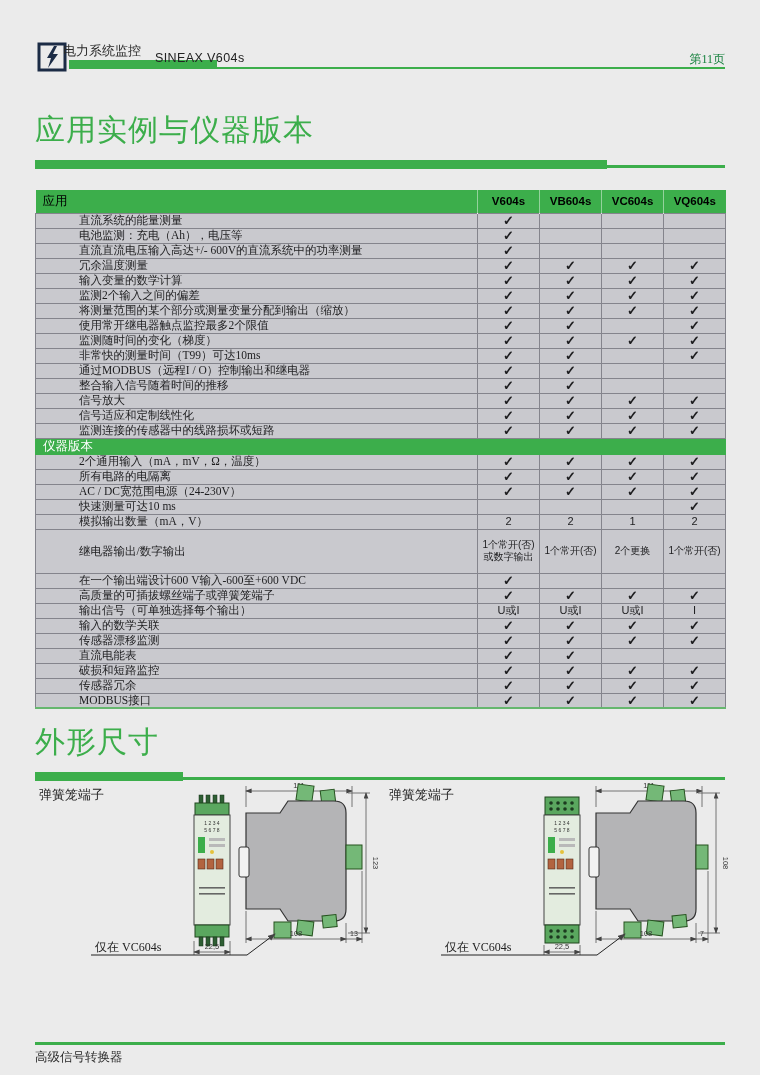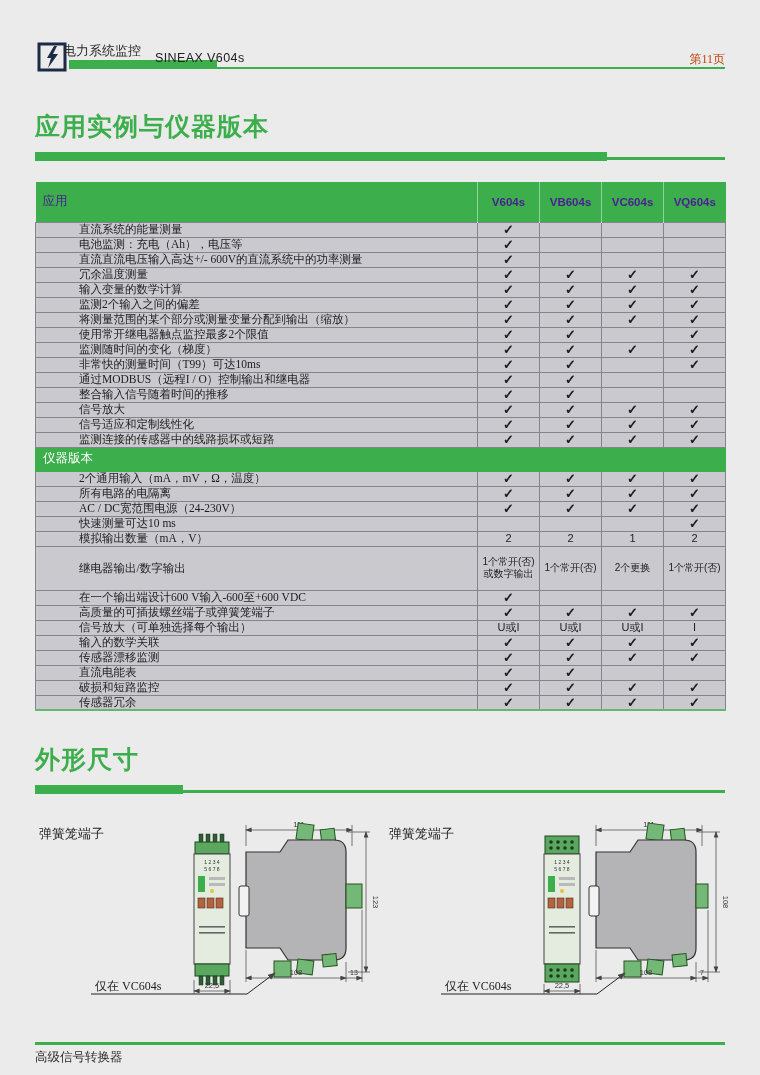--- a/index.html
+++ b/index.html
@@ -18,49 +18,49 @@
   }
   .page{position:absolute;inset:0;padding:42px 35px 0;}
 
   
   .hdr{position:relative;height:34px;margin-bottom:34px;}
   .logo{position:absolute;left:2px;top:0;width:30px;height:30px;}
   .hdr-brand{position:absolute;left:28px;top:0;font-size:13px;font-family:"Liberation Serif",serif;color:#2a2a2a;}
   .hdr-brand-bar{position:absolute;left:34px;top:18px;width:148px;height:9px;background:var(--green);}
   .hdr-line{position:absolute;left:34px;right:0;top:25px;height:2px;background:var(--green);}
   .hdr-product{position:absolute;left:120px;right:120px;top:9px;font-size:12.5px;letter-spacing:.4px;color:#222;}
-  .hdr-page{position:absolute;right:0;top:9px;font-size:12px;font-family:"Liberation Serif",serif;color:#c2410c;}
+  .hdr-page{position:absolute;right:0;top:9px;font-size:12px;font-family:"Liberation Serif",serif;color:#15803d;}
 
   
-  .sec-title{margin:0 0 9px;color:var(--green);font-weight:bold;font-size:25px;letter-spacing:1px;font-family:"Liberation Serif",serif;}
+  .sec-title{margin:0 0 9px;color:var(--green);font-weight:normal;font-size:30px;letter-spacing:1px;font-family:"Liberation Serif",serif;}
   .rule{display:flex;align-items:flex-end;height:9px;}
   .rule .thick{height:9px;background:var(--green);}
   .rule .thin{flex:1;height:3px;background:var(--green);margin-bottom:1px;}
   .rule1 .thick{width:572px;}
   .rule2 .thick{width:148px;}
 
   
   table{border-collapse:collapse;width:690px;margin-top:21px;table-layout:fixed;
         border-bottom:2px solid #66b76e;}
   col.c-label{width:442px;} col.c-v{width:62px;}
-  thead th{background:var(--green);color:#4c1d95;height:40px;font-size:11.5px;vertical-align:middle;}
+  thead th{background:var(--green);color:#000000;height:23px;font-size:11.5px;vertical-align:middle;}
   thead th.app{ text-align:left;padding-left:7px;font-weight:normal;font-size:12.5px;font-family:"Liberation Serif",serif;}
   thead th.colh{font-weight:bold;border-left:1px solid rgba(255,255,255,.45);}
   td{border:1px solid var(--grid);background:var(--cell);height:15px;padding:0 4px;
      font-size:11.5px;line-height:13px;vertical-align:middle;}
   td.label{font-family:"Liberation Serif",serif;text-align:left;white-space:nowrap;overflow:hidden;padding-left:43px;}
   td.chk{text-align:center;font-size:13px;font-weight:bold;padding:0;}
   td.val{text-align:center;font-size:11px;padding:0 2px;}
   tr.tall td{height:44px;}
   tr.tall td.val{font-size:10px;line-height:12px;white-space:pre-line;}
-  tr.section td{background:var(--green);border-color:var(--green);color:#fff;height:24px;
-      font-size:12.5px;padding-left:7px;font-family:Liberation Mono, monospace;}
+  tr.section td{background:var(--green);border-color:var(--green);color:#fff;height:16px;
+      font-size:12.5px;padding-left:7px;font-family:Liberation Sans, sans-serif;}
 
   
-  .dims-wrap{display:flex;margin-top:26px;}
+  .dims-wrap{display:flex;}
   .drawing{width:345px;position:relative;}
   .drawing + .drawing{margin-left:5px;}
   svg text{font-family:"Liberation Sans",sans-serif;fill:#333;}
   svg text.cjk{font-family:"Liberation Serif",serif;fill:#222;}
 
   
   .footer{position:absolute;left:35px;right:35px;top:1042px;}
   .footer .line{height:3px;background:var(--green);}
   .footer .txt{margin-top:4px;font-size:12.5px;font-family:"Liberation Serif",serif;color:#2a2a2a;}
 </style>
@@ -268,21 +268,21 @@
           <td class="val"></td>
         </tr>
         <tr>
           <td class="label">高质量的可插拔螺丝端子或弹簧笼端子</td>
           <td class="chk">✓</td>
           <td class="chk">✓</td>
           <td class="chk">✓</td>
           <td class="chk">✓</td>
         </tr>
         <tr>
-          <td class="label">信号放大（可单独选择每个输出）</td>
+          <td class="label">输出信号（可单独选择每个输出）</td>
           <td class="val">U或I</td>
           <td class="val">U或I</td>
           <td class="val">U或I</td>
           <td class="val">I</td>
         </tr>
         <tr>
           <td class="label">输入的数学关联</td>
           <td class="chk">✓</td>
           <td class="chk">✓</td>
           <td class="chk">✓</td>
@@ -309,24 +309,31 @@
           <td class="chk">✓</td>
           <td class="chk">✓</td>
         </tr>
         <tr>
           <td class="label">传感器冗余</td>
           <td class="chk">✓</td>
           <td class="chk">✓</td>
           <td class="chk">✓</td>
           <td class="chk">✓</td>
         </tr>
+        <tr>
+          <td class="label">MODBUS接口</td>
+          <td class="chk">✓</td>
+          <td class="chk">✓</td>
+          <td class="chk">✓</td>
+          <td class="chk">✓</td>
+        </tr>
       </tbody>
   </table>
 
-  <h1 class="sec-title" style="margin-top:32px;">外形尺寸</h1>
+  <h1 class="sec-title" style="margin-top:13px;">外形尺寸</h1>
   <div class="rule rule2">
     <div class="thick"></div>
     <div class="thin"></div>
   </div>
 
   <div class="dims-wrap">
 
     <div class="drawing">
       <svg width="345" height="182" viewBox="0 0 345 182">
         <defs>

